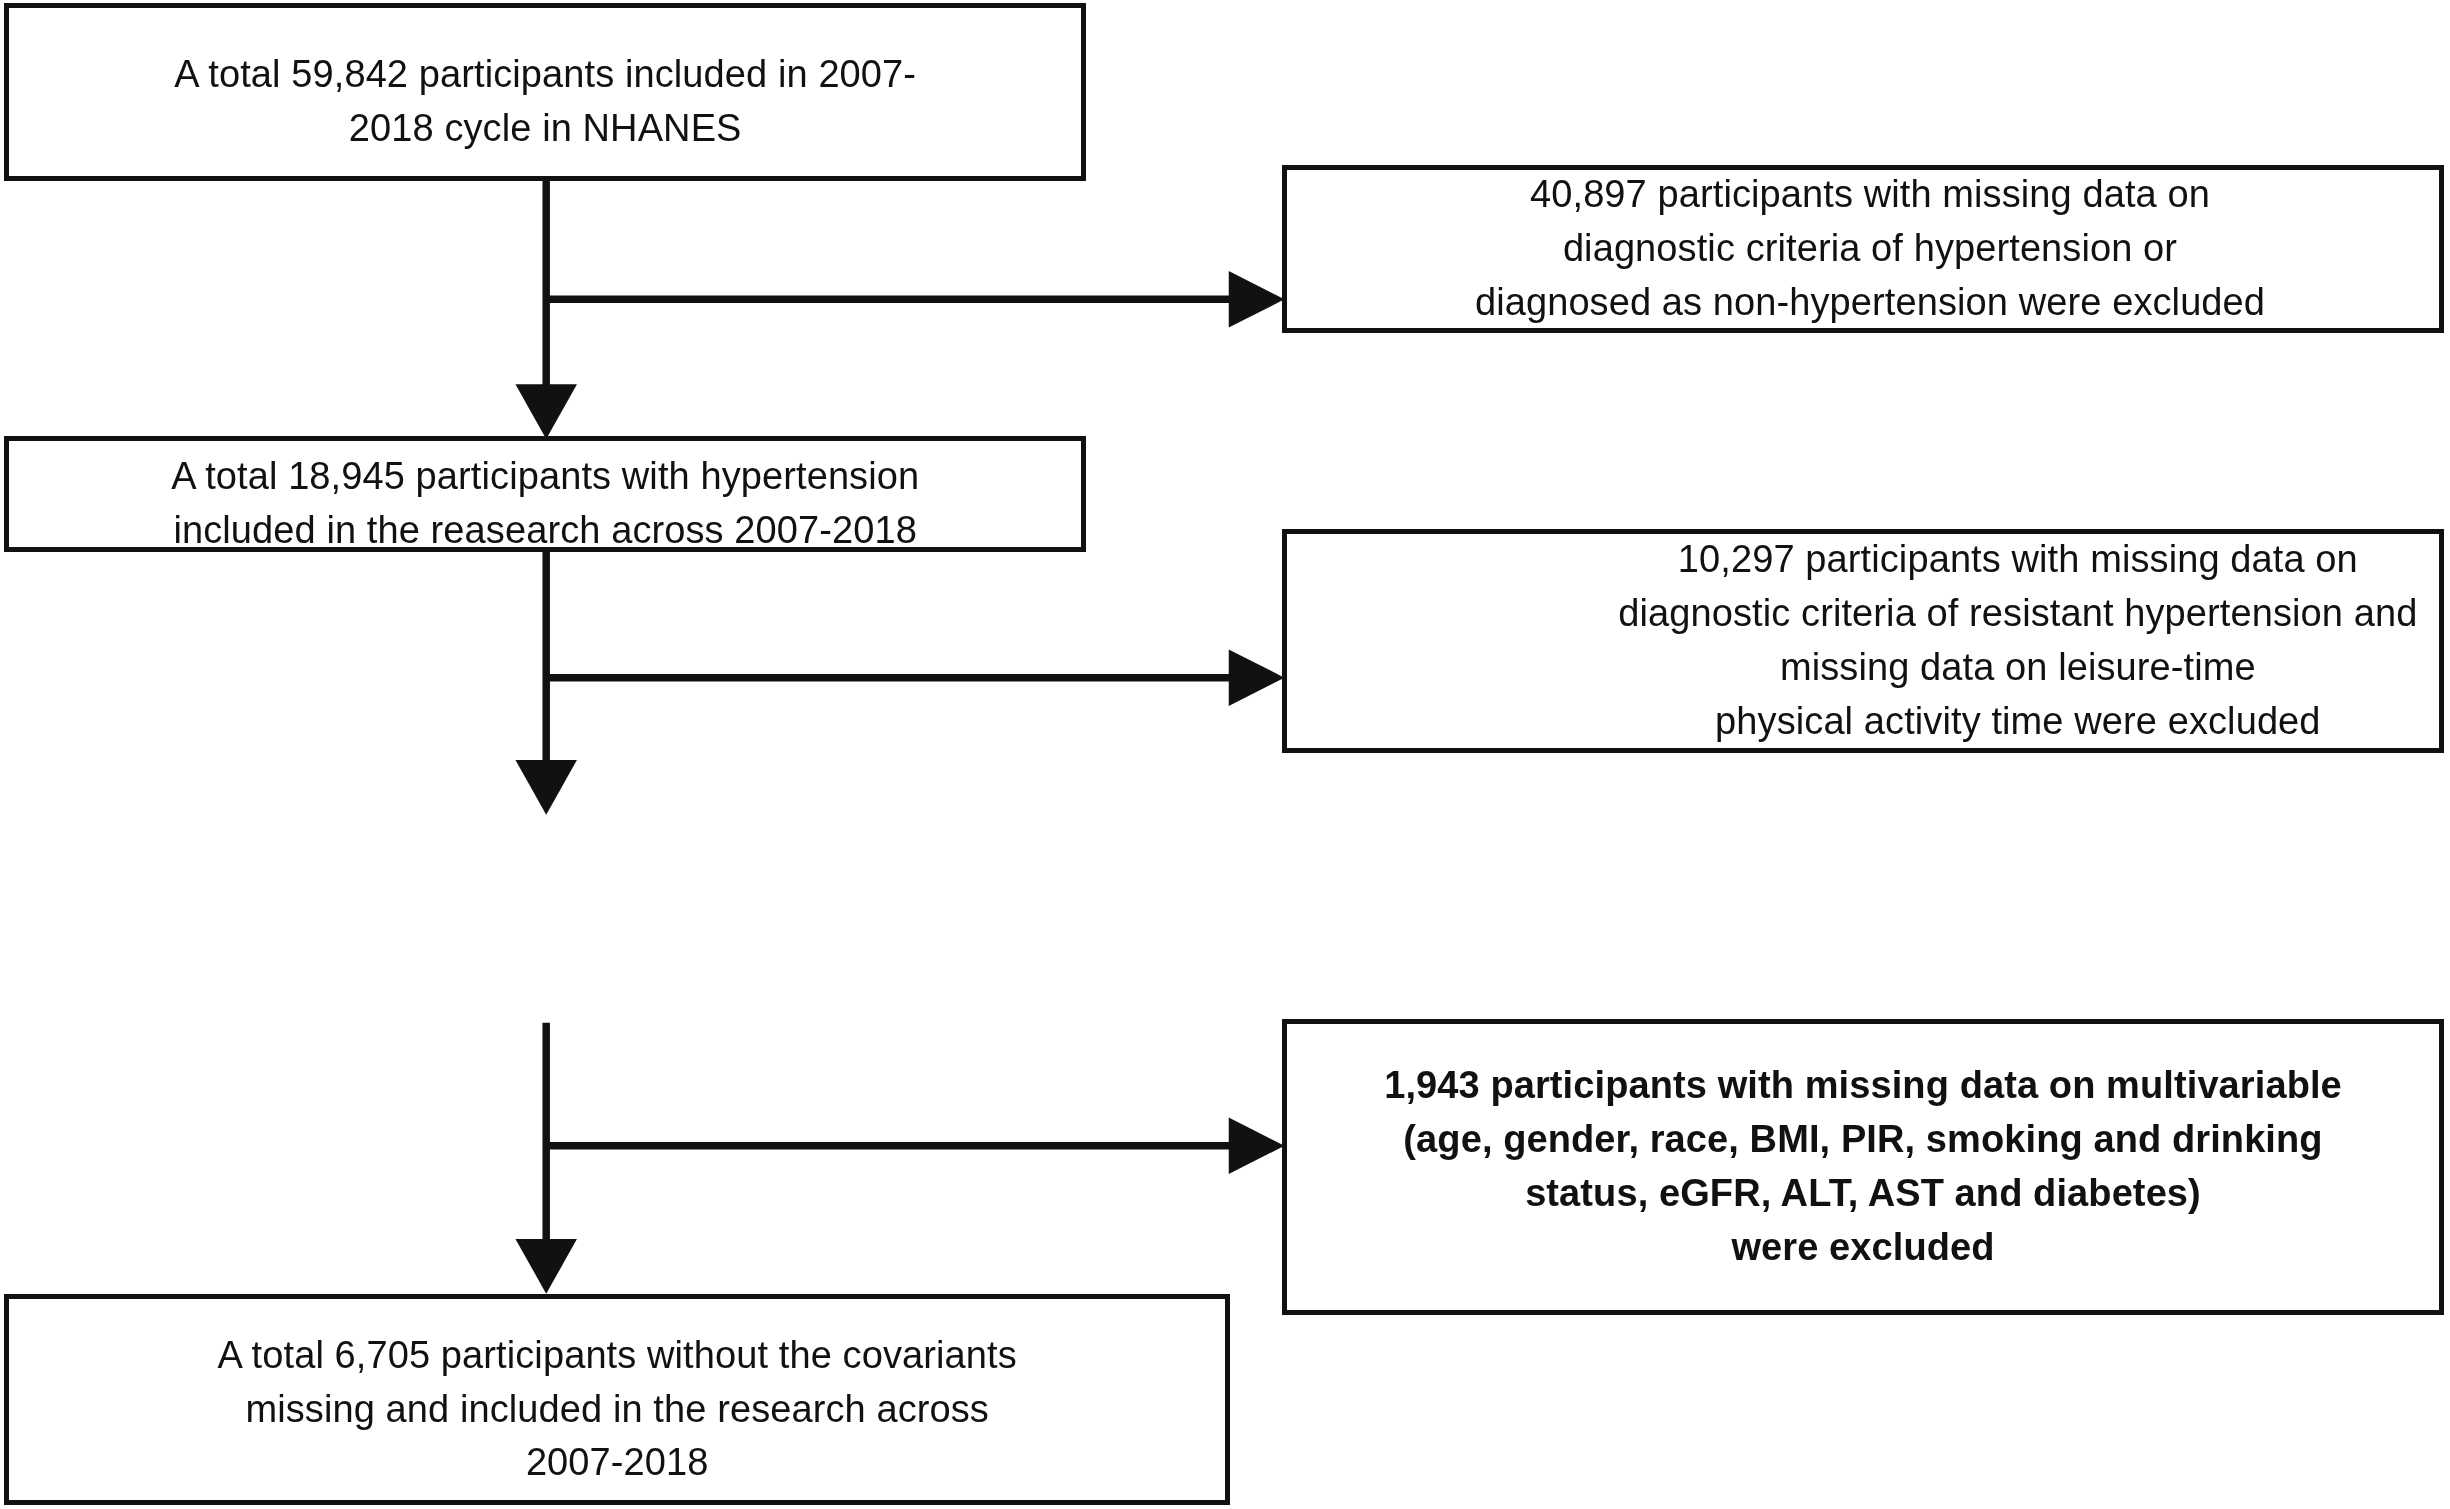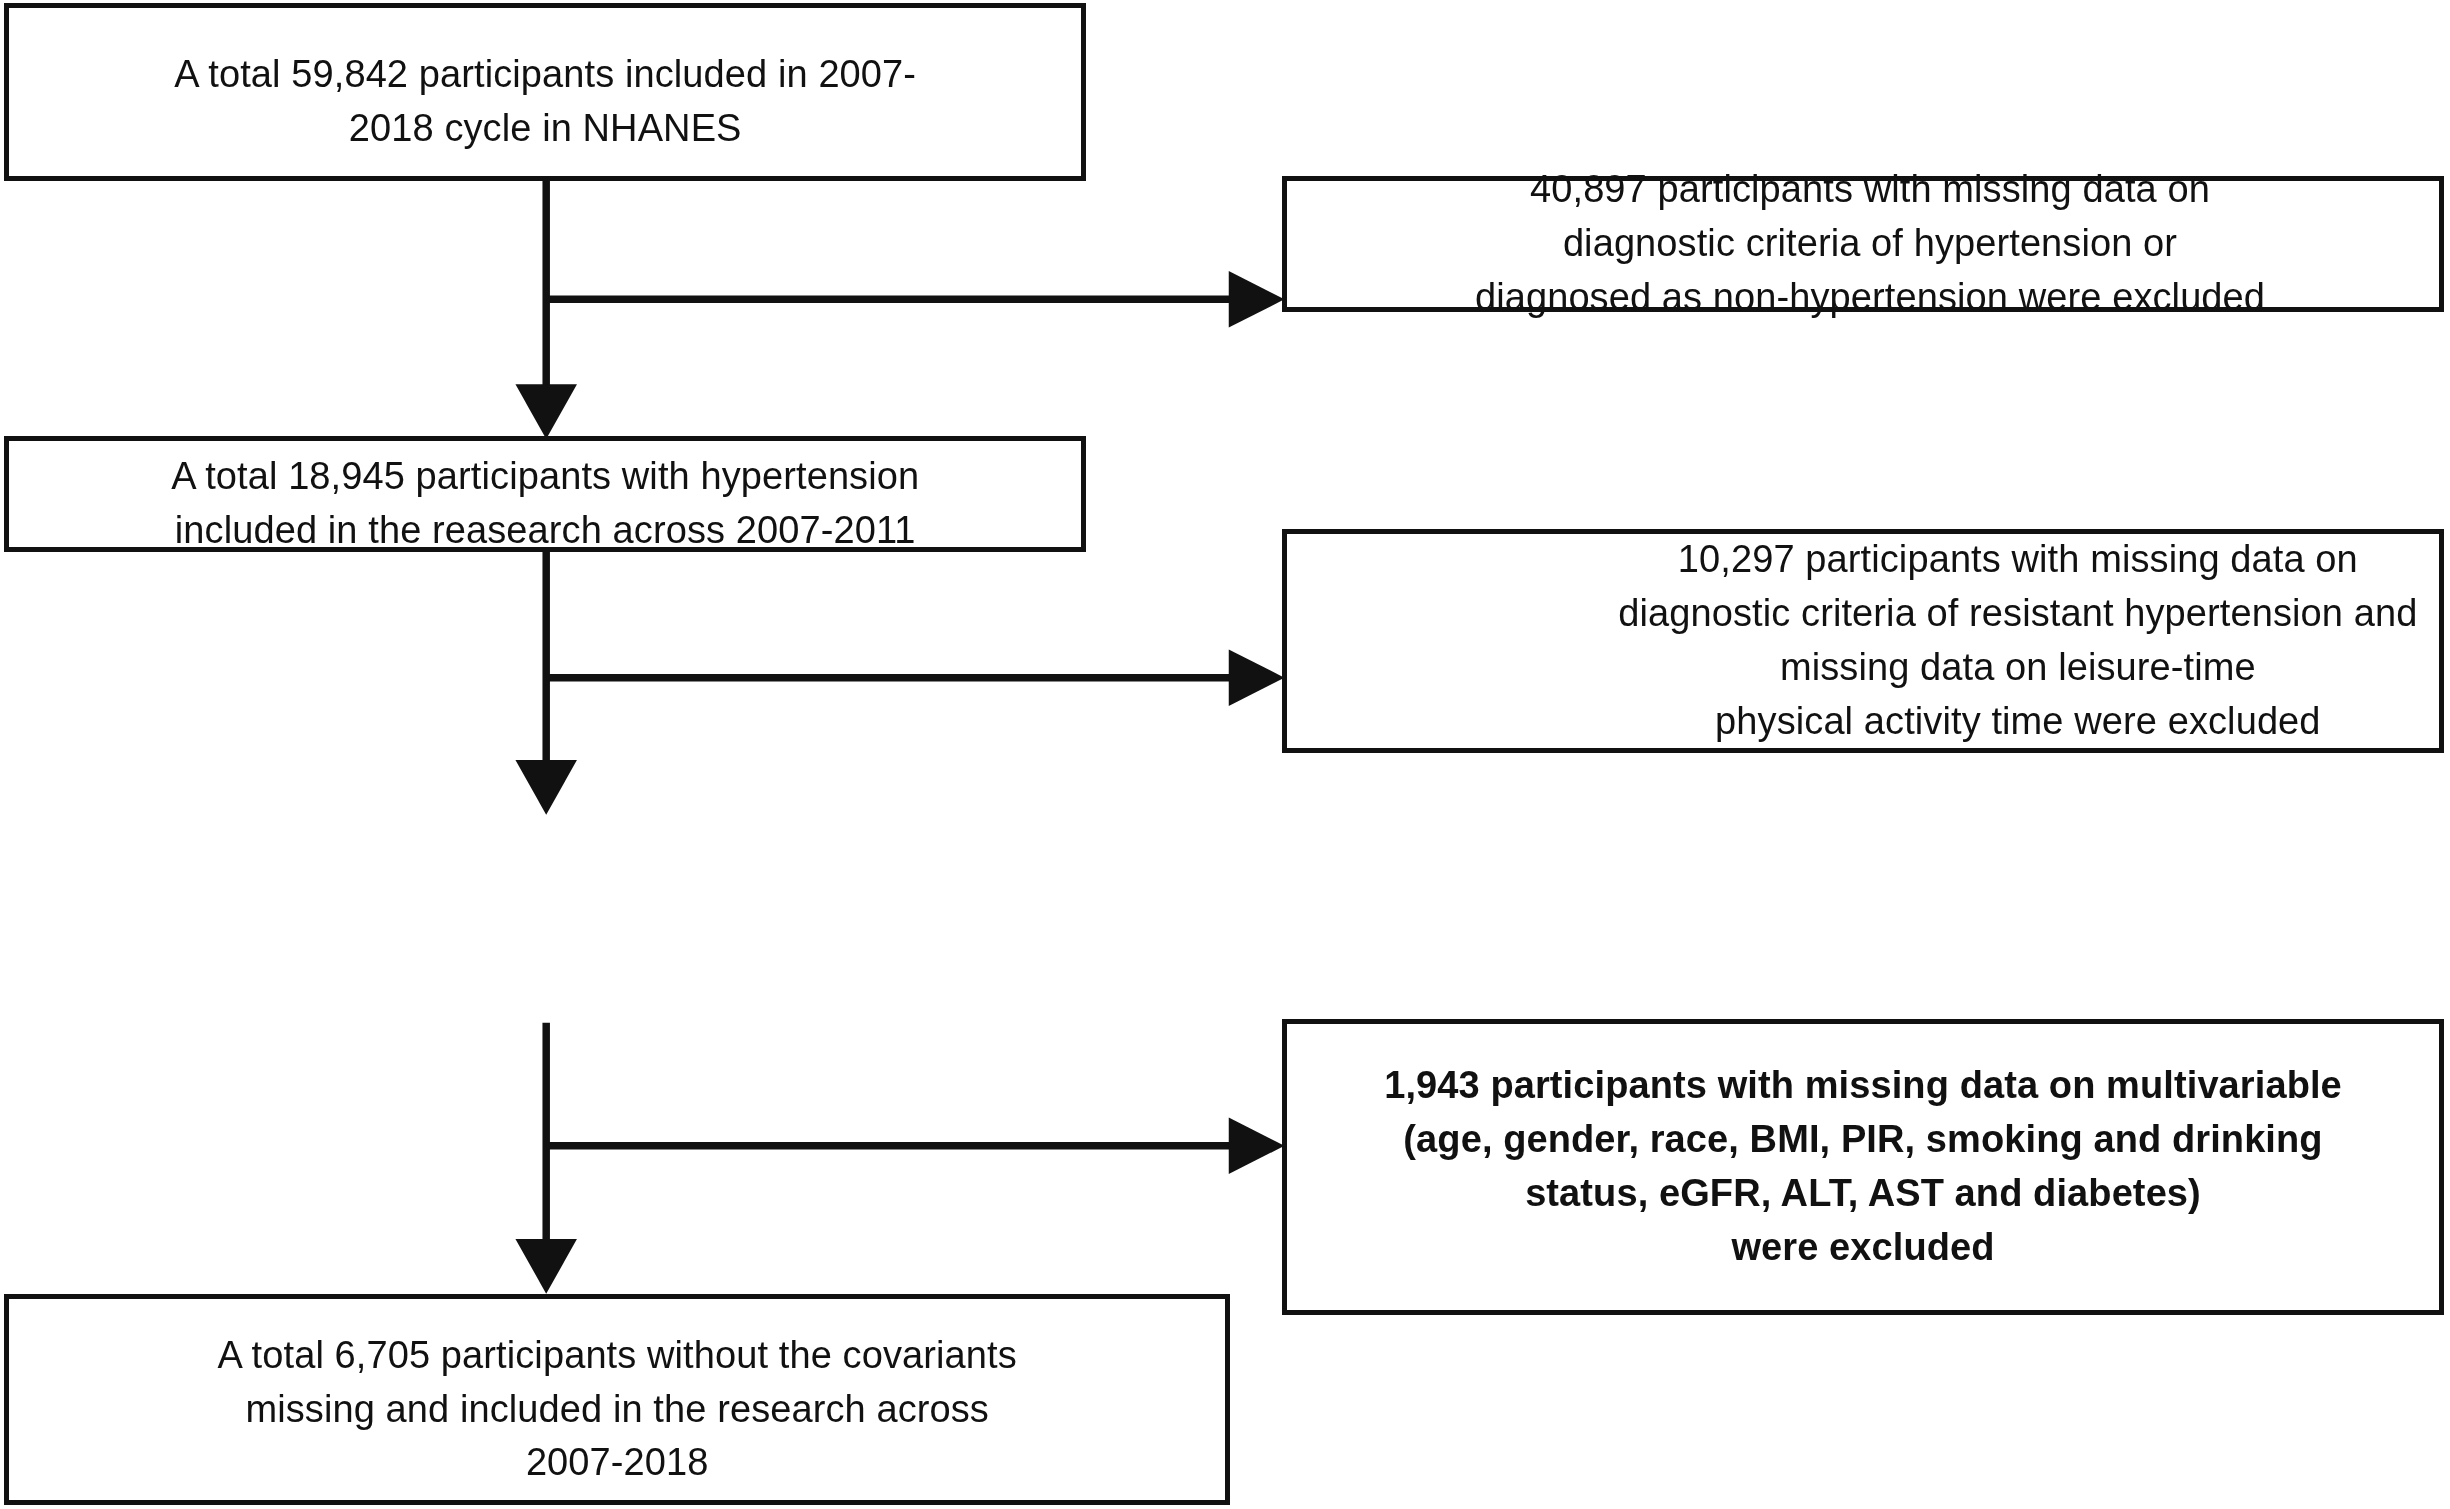--- a/index.html
+++ b/index.html
@@ -88,31 +88,31 @@
     <polygon class="arrow-head" points="1545,1378 1478,1344 1478,1412"></polygon>
   </svg>
 
   <div class="node-box left-box" style="left:4.2px; top:3.3px; width:1082px; height:178px;">
     <span class="node-text">A total 59,842 participants included in 2007-
 2018 cycle in NHANES</span>
   </div>
 
   <div class="node-box left-box" style="left:4.2px; top:436px; width:1082px; height:116px;">
     <span class="node-text">A total 18,945 participants with hypertension
-included in the reasearch across 2007-2011</span>
+included in the reasearch across 2007-2018</span>
   </div>
 
 
   <div class="node-box left-box" style="left:4.2px; top:1294px; width:1226px; height:211px;">
     <span class="node-text">A total 6,705 participants without the covariants
 missing and included in the research across
 2007-2018</span>
   </div>
 
-  <div class="node-box right-box" style="left:1282px; top:176px; width:1162px; height:136px;padding-left:14px;">
+  <div class="node-box right-box" style="left:1282px; top:165px; width:1162px; height:168px;padding-left:14px;">
     <span class="node-text">40,897 participants with missing data on
 diagnostic criteria of hypertension or
 diagnosed as non-hypertension were excluded</span>
   </div>
 
   <div class="node-box right-box" style="left:1282px; top:529px; width:1162px; height:224px;align-items:flex-end;">
     <span class="node-text">10,297 participants with missing data on
 diagnostic criteria of resistant hypertension and
 missing data on leisure-time
 physical activity time were excluded</span>

